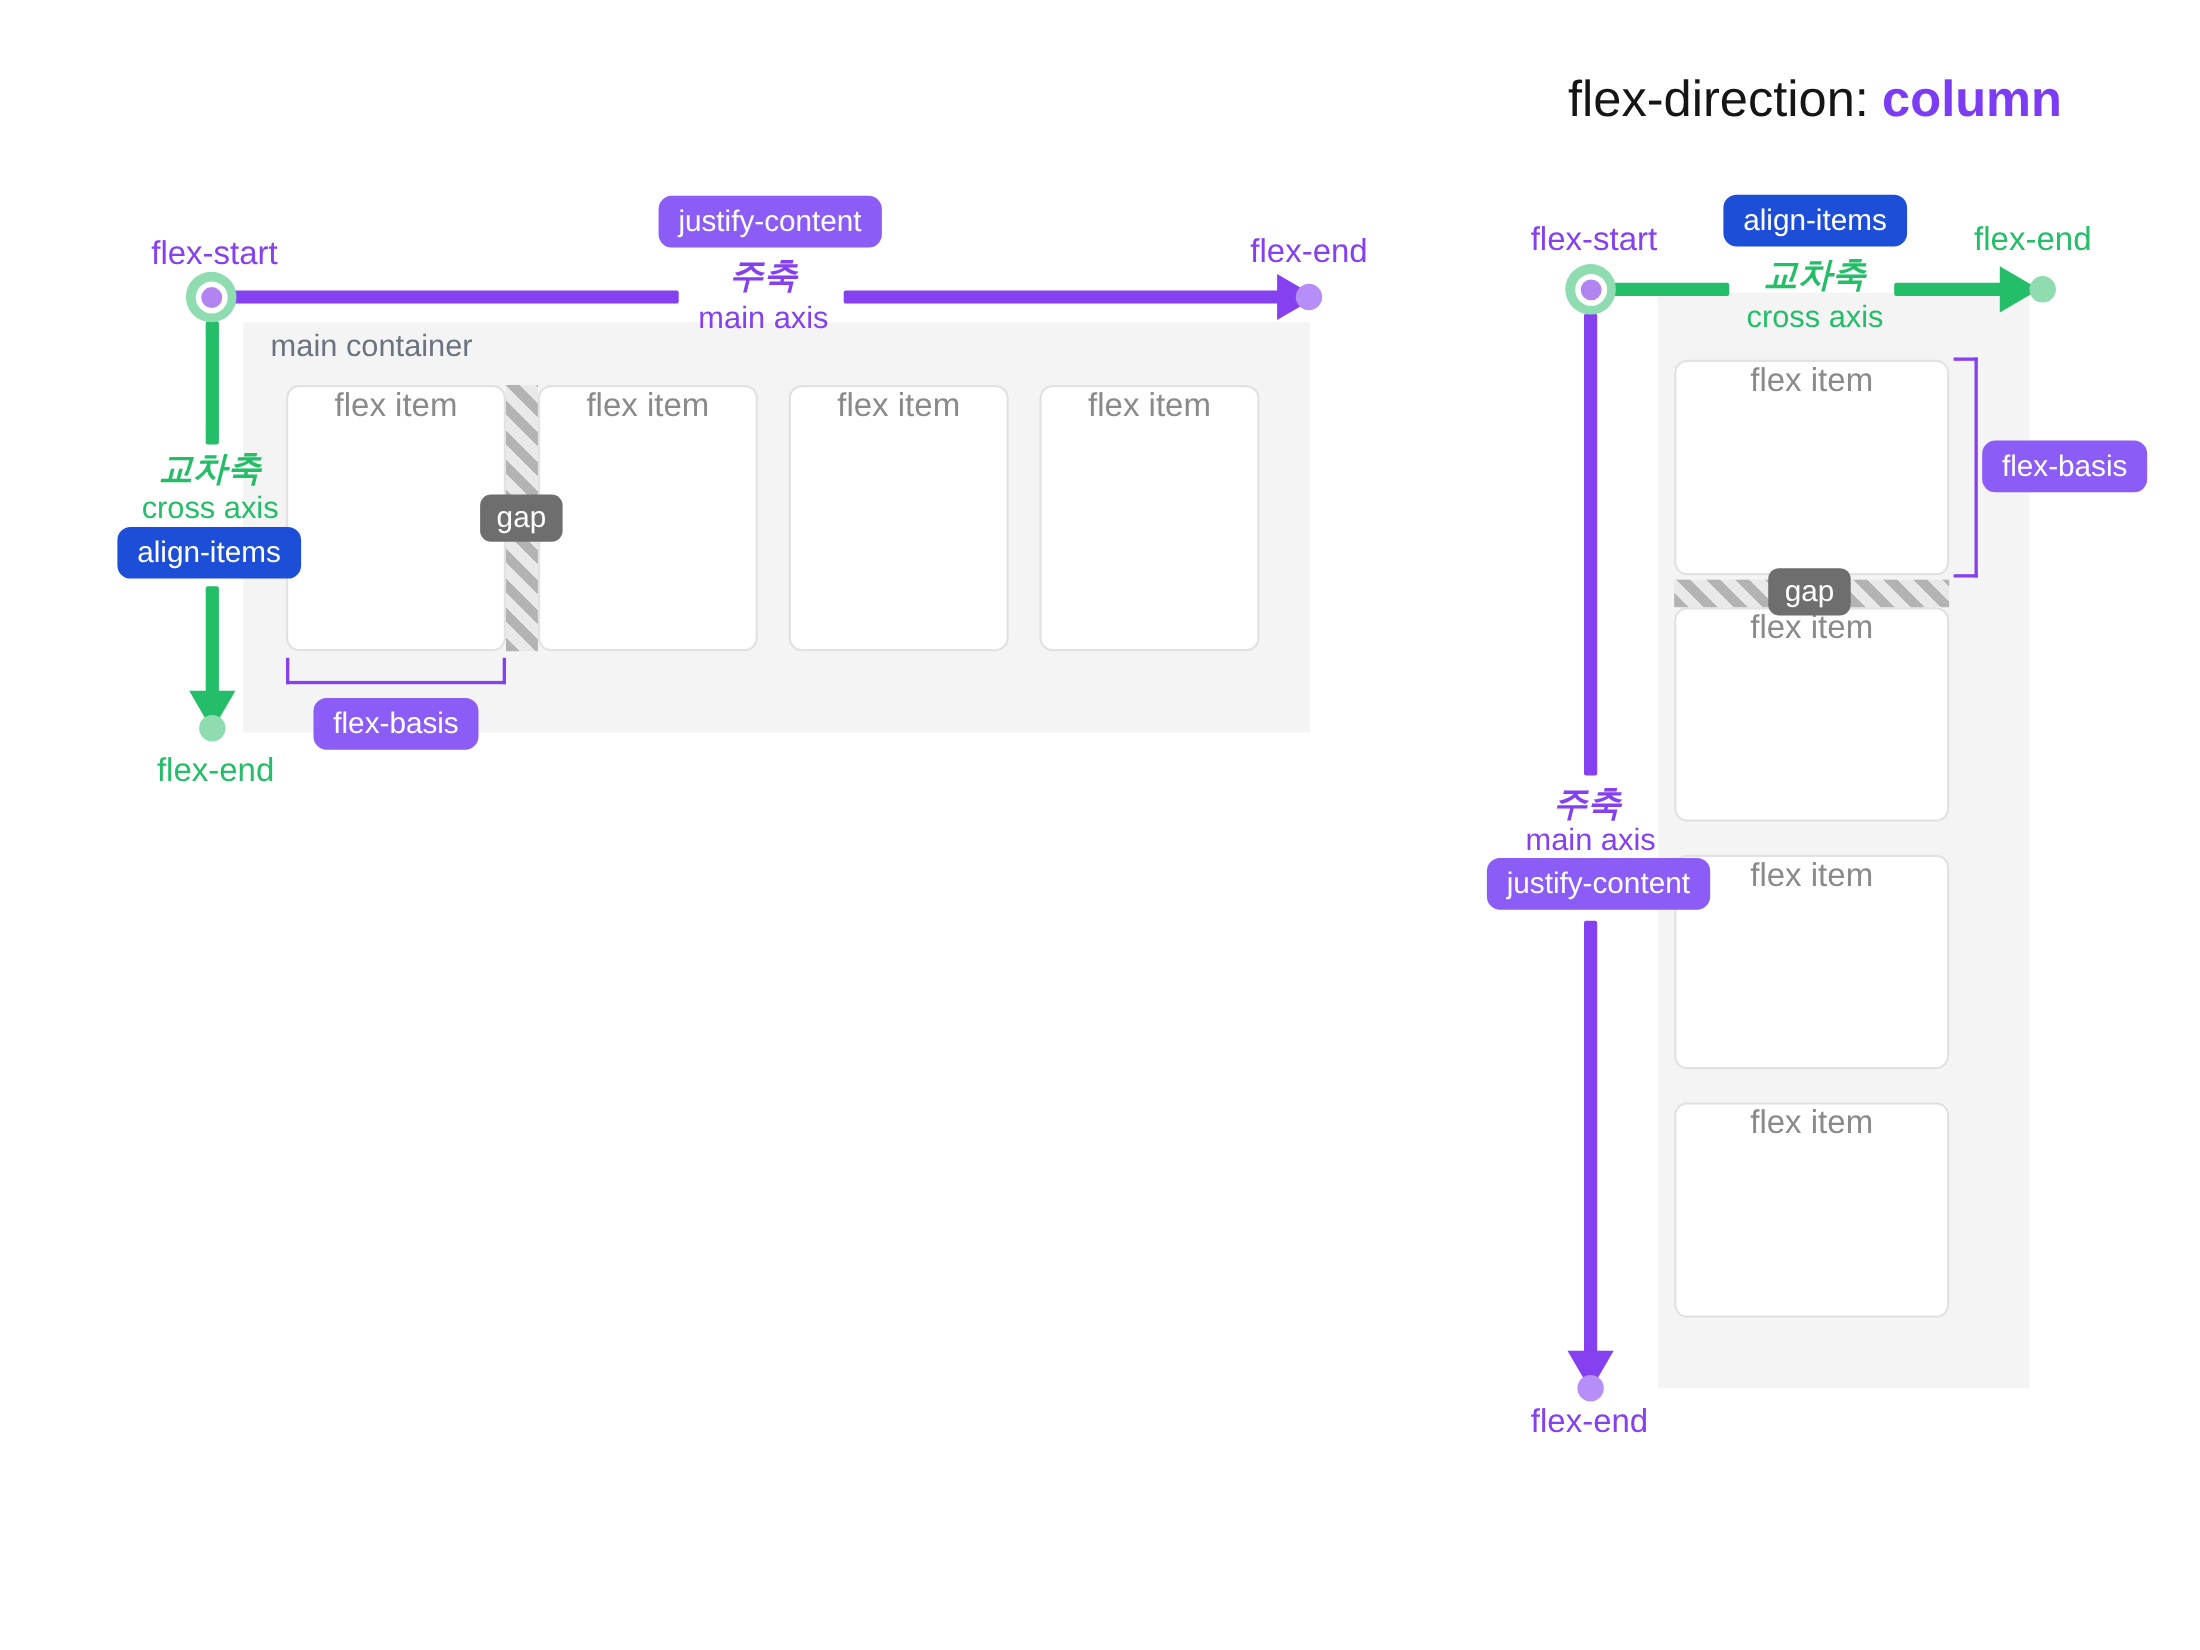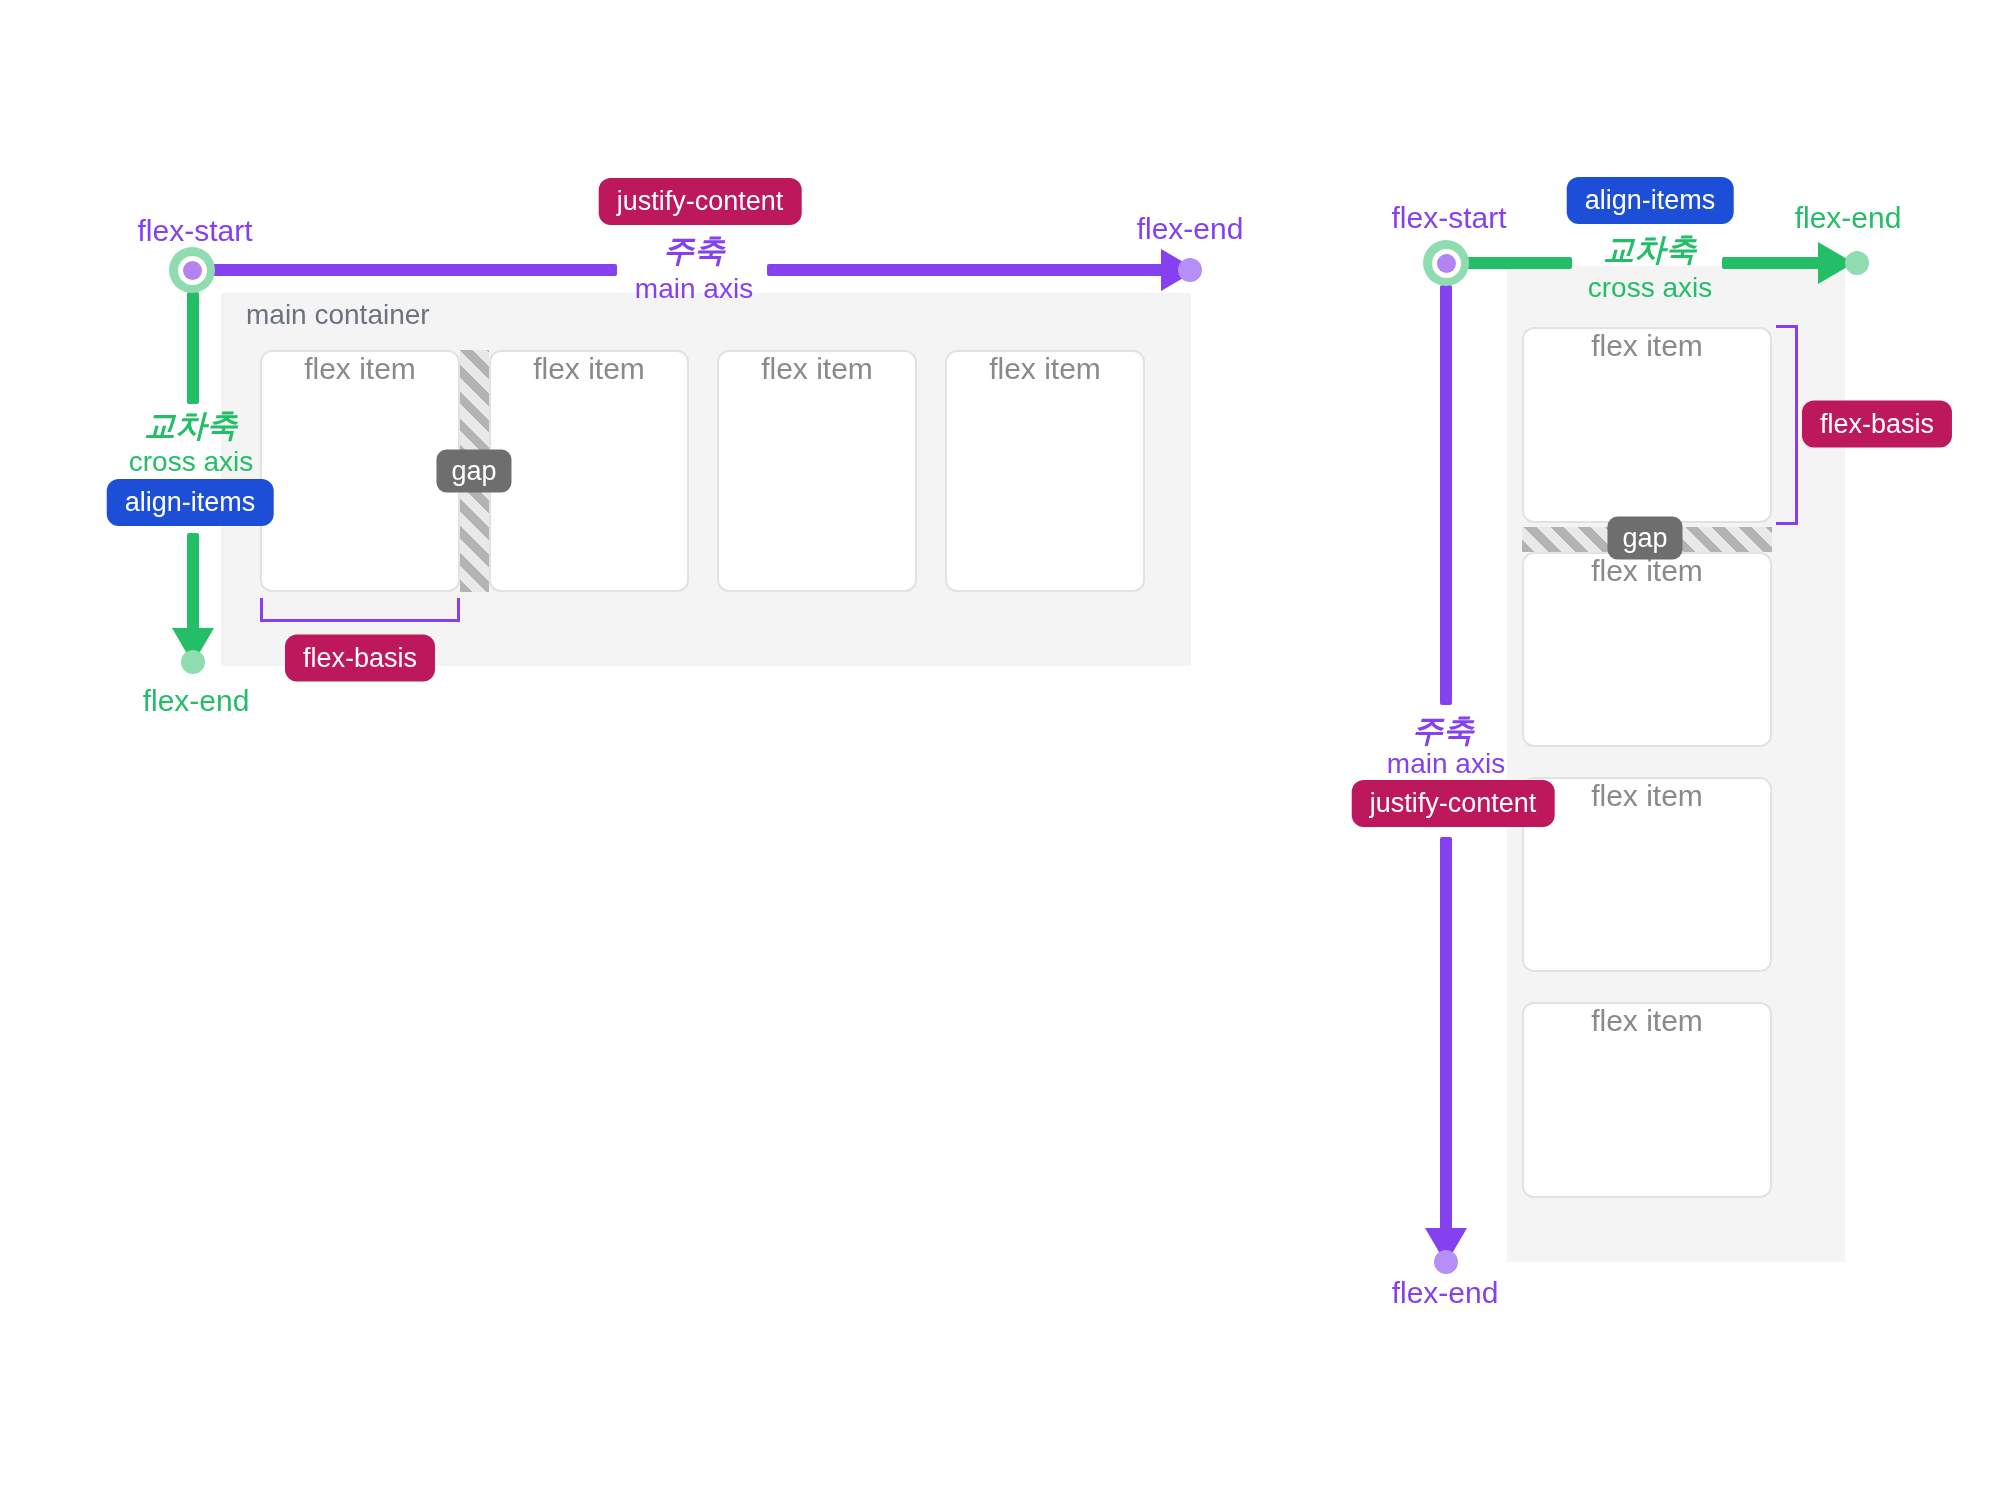--- a/index.html
+++ b/index.html
@@ -12,21 +12,21 @@
   .title{font-size:46px;color:#151515;font-weight:500;white-space:nowrap;}
   .title b{color:#7c3bf5;font-weight:800;margin-left:12px;}
 
   .label-purple{color:#8540f0;font-size:30px;white-space:nowrap;}
   .label-green{color:#24bd68;font-size:30px;white-space:nowrap;}
   .ko{font-weight:800;font-size:31px;font-style:italic;}
   .axis-en{font-size:28px;}
 
   .badge{display:inline-block;padding:8px 18px;border-radius:12px;color:#fff;
          font-size:27px;white-space:nowrap;}
-  .badge-purple{background:#be185d;}
+  .badge-purple{background:#8b5cf6;}
   .badge-green{background:#1d4ed8;}
   .badge-gray{background:#6e6e6e;padding:6px 15px;border-radius:10px;}
 
   .container-bg{background:#f4f4f4;}
   .container-label{color:#6b7280;font-size:28px;white-space:nowrap;}
 
   .item{background:#fff;border:2px solid #e2e2e2;border-radius:12px;
         display:flex;align-items:flex-start;justify-content:center;
         color:#8a8a8a;font-size:30px;box-sizing:border-box;}
 
@@ -107,20 +107,23 @@
   <div class="abs label-purple axis-en cx" style="left:694px;top:273px;">main axis</div>
 
   <div class="abs label-green ko cx" style="left:191px;top:405px;">교차축</div>
   <div class="abs label-green axis-en cx" style="left:191px;top:446px;">cross axis</div>
   <div class="abs badge badge-green cx" style="left:190px;top:479px;">align-items</div>
   <div class="abs label-green cx" style="left:196px;top:684px;">flex-end</div>
 
   <div class="abs bracket-h" style="left:260px;top:598px;width:200px;height:24px;"></div>
   <div class="abs badge badge-purple cc" style="left:360px;top:658px;">flex-basis</div>
 
+  <div class="abs title cx" style="left:1650px;top:62px;">
+    <span>flex-direction:</span><b>column</b>
+  </div>
 
   <div class="abs container-bg" style="left:1507px;top:266px;width:338px;height:996px;"></div>
 
   <div class="abs item" style="left:1522px;top:327px;width:250px;height:196px;">
       <span>flex item</span>
     </div>
   <div class="abs item" style="left:1522px;top:552px;width:250px;height:195px;">
       <span>flex item</span>
     </div>
   <div class="abs item" style="left:1522px;top:777px;width:250px;height:195px;">

